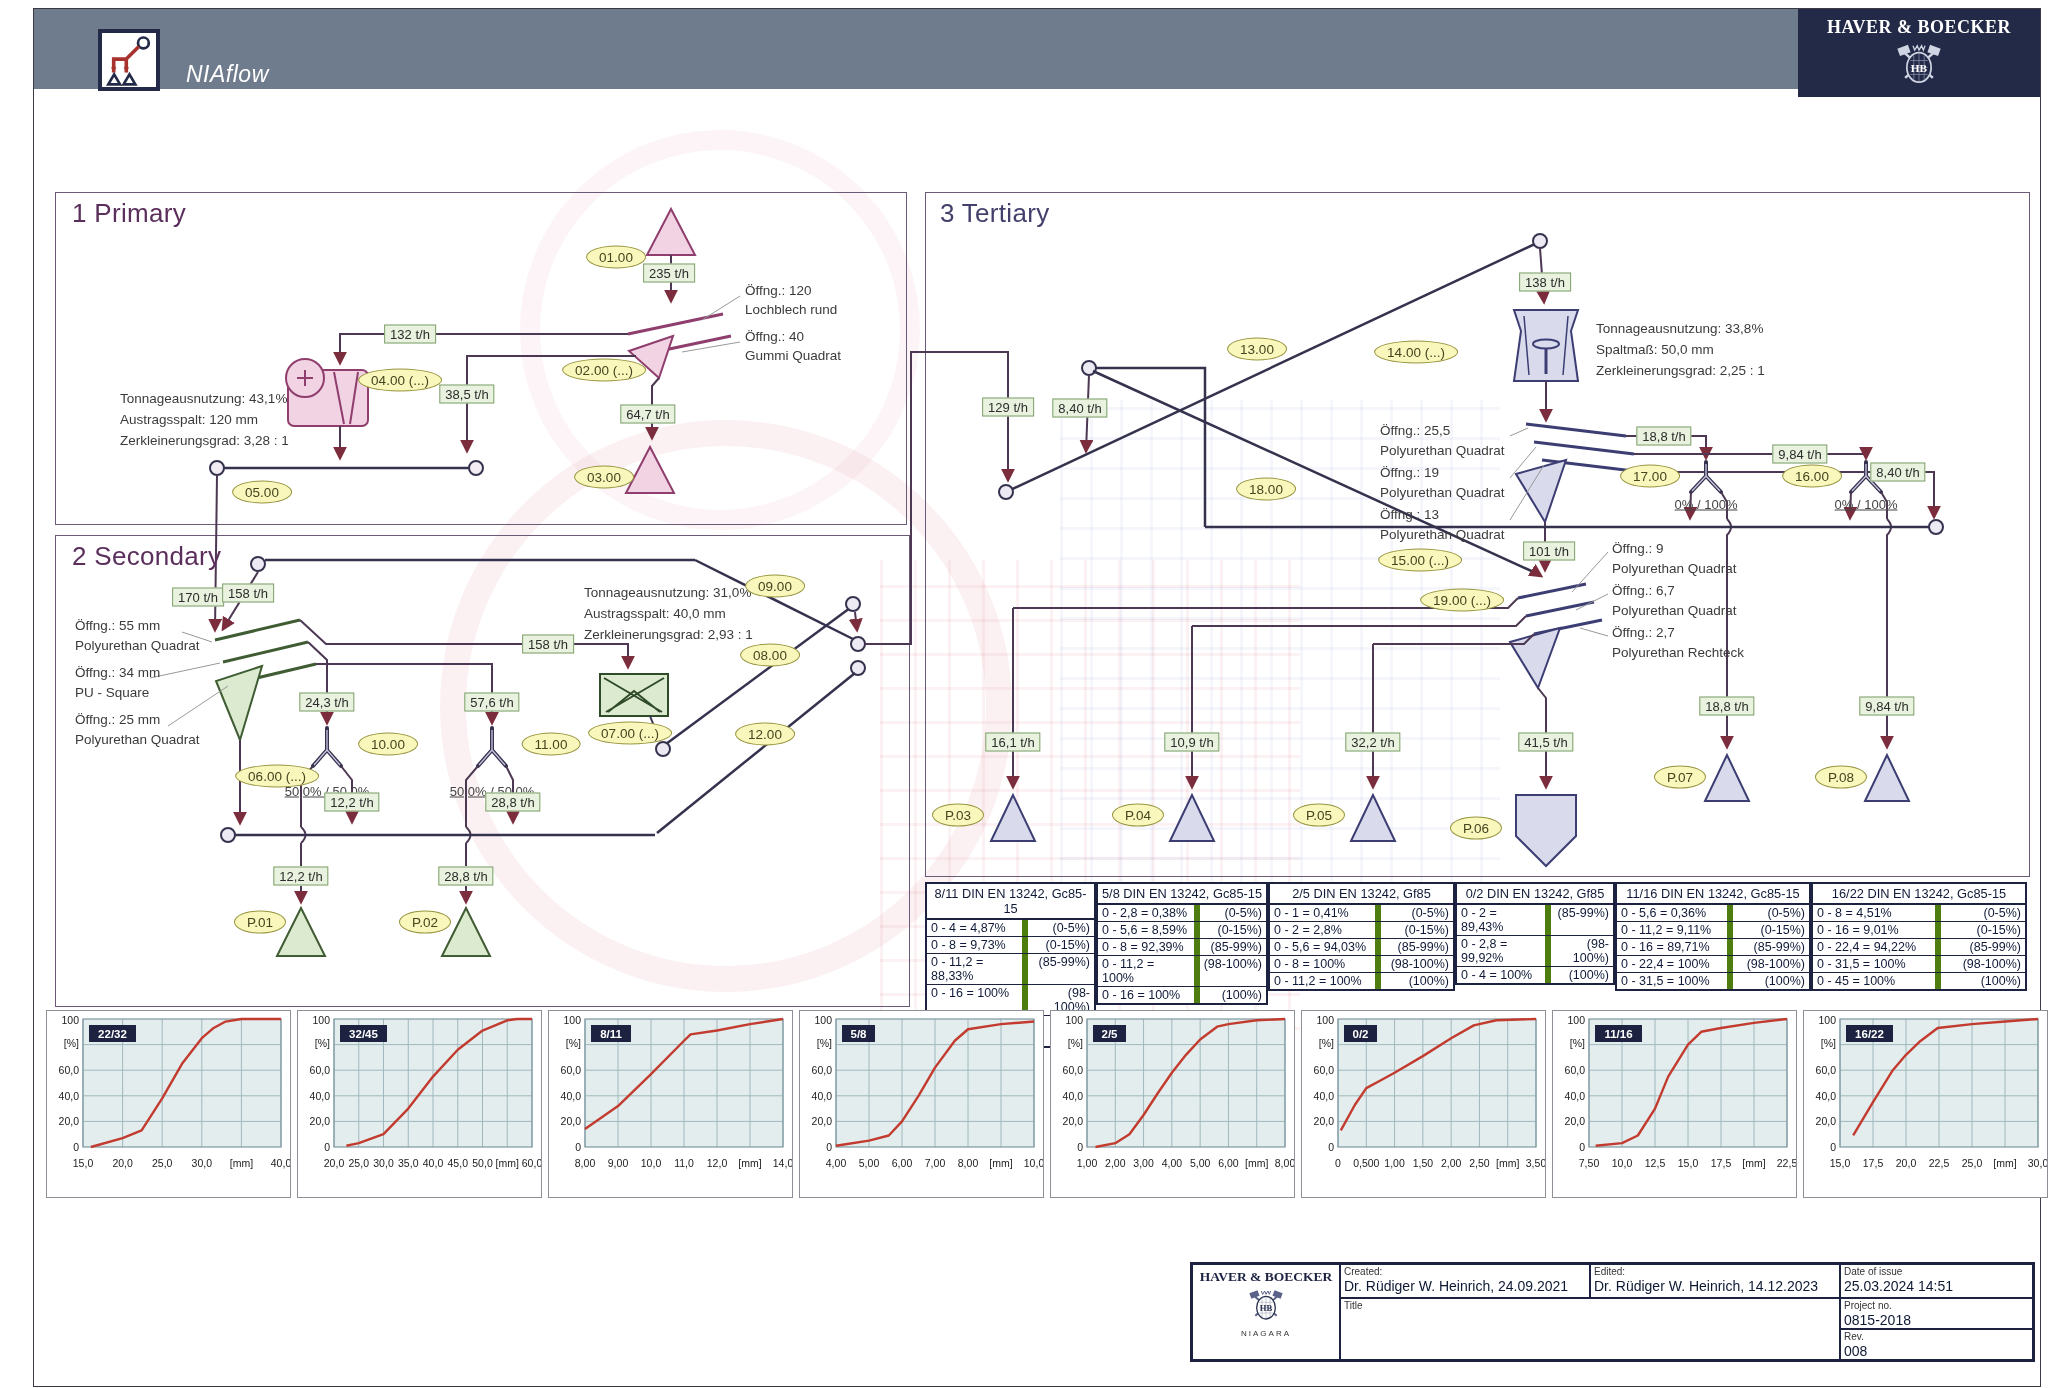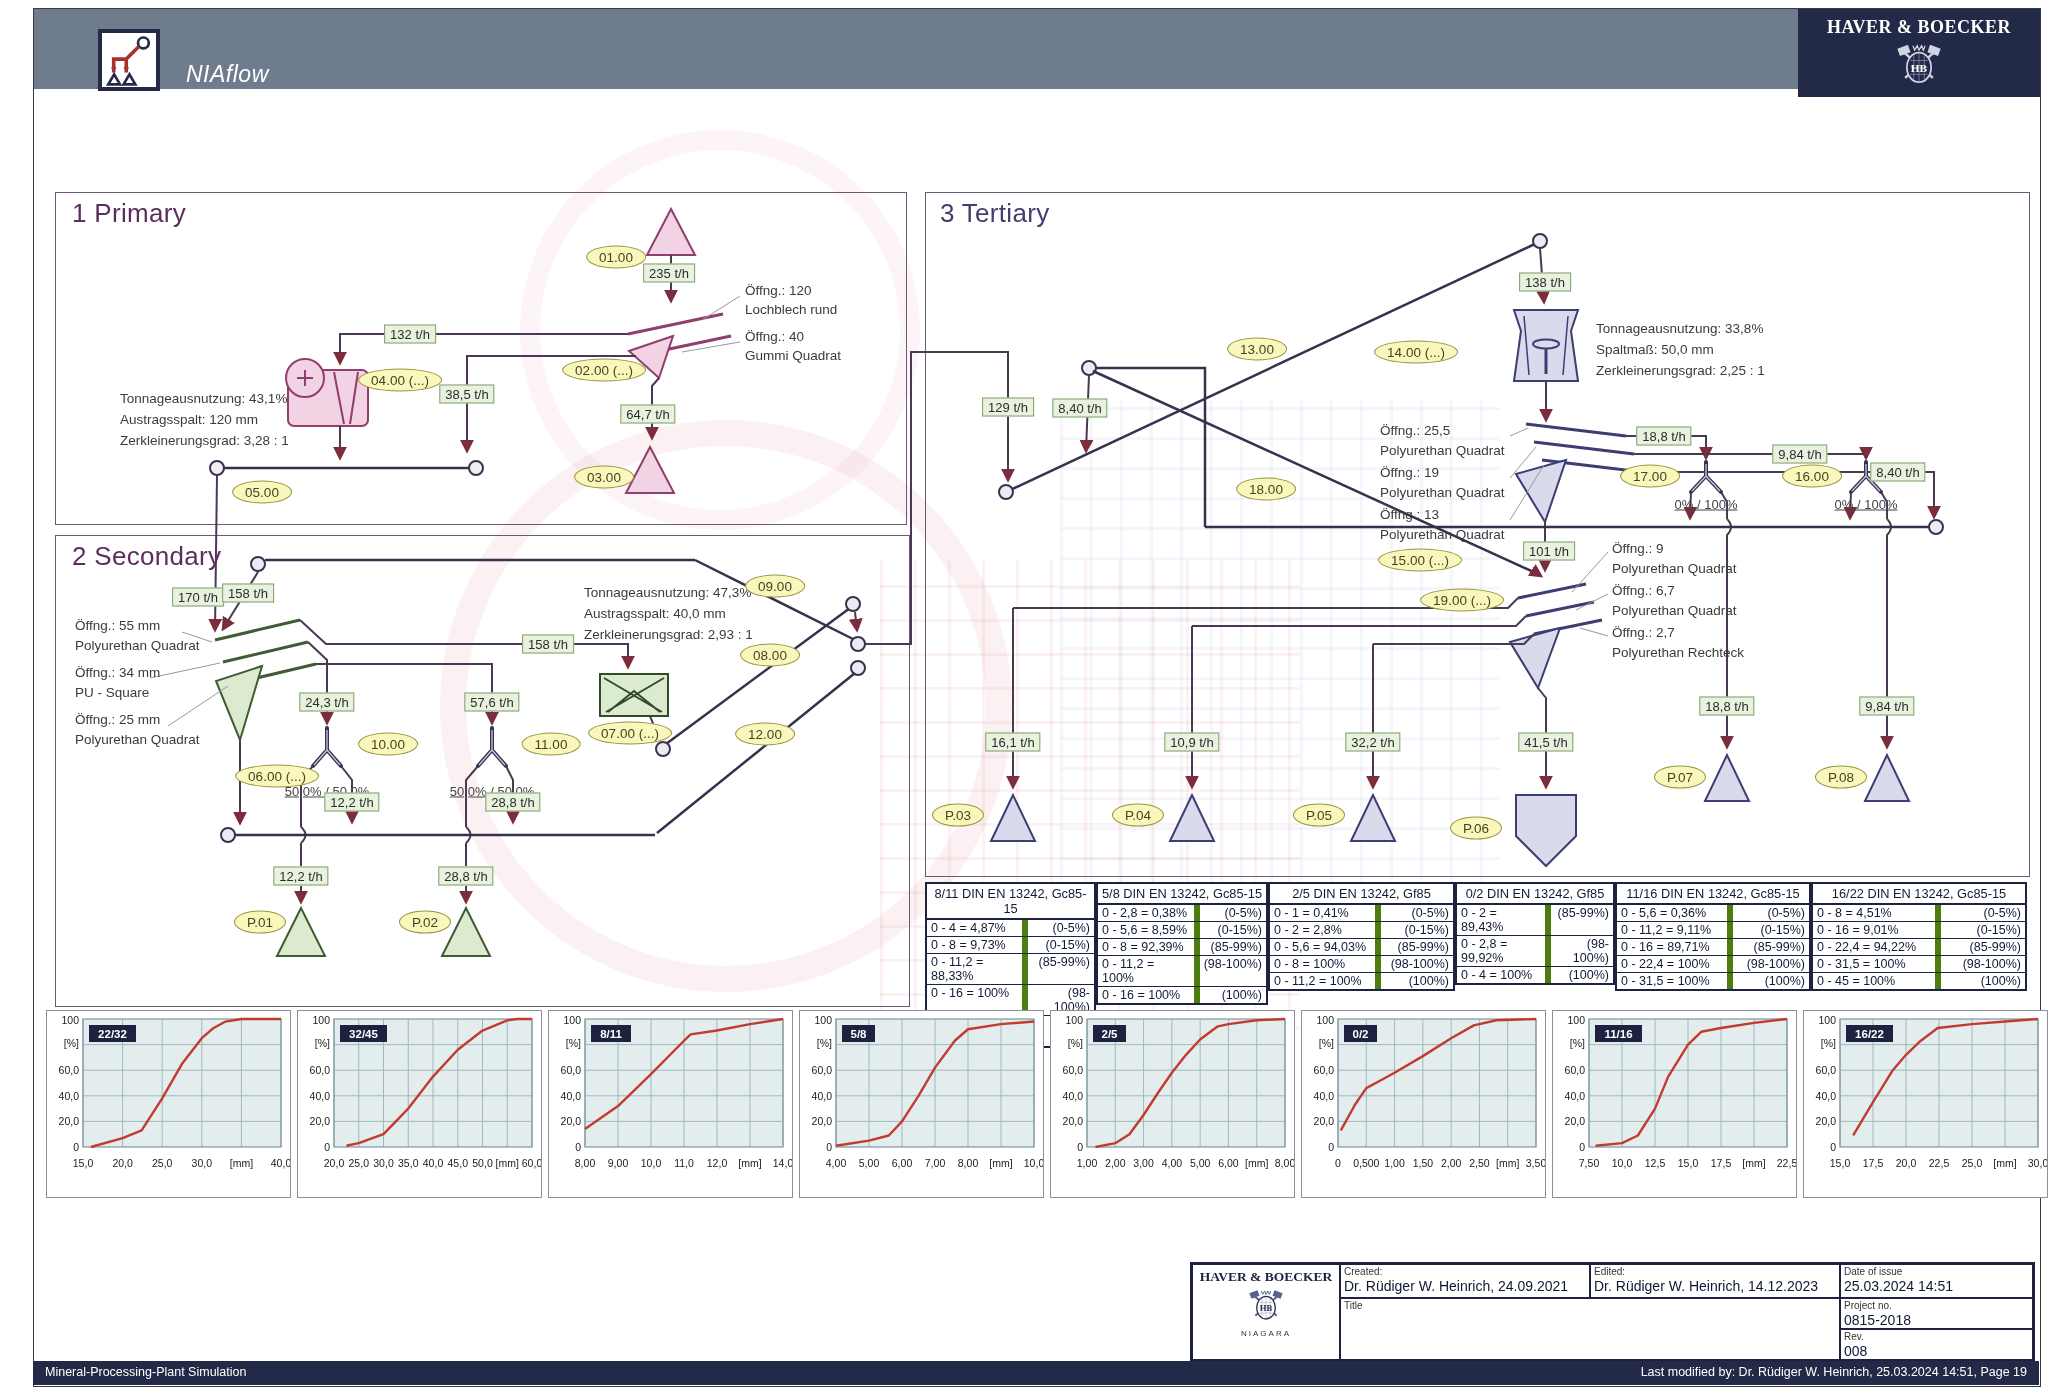--- a/index.html
+++ b/index.html
@@ -312,21 +312,21 @@
   <div class="lbl pct" style="left:327px;top:791px">50,0% / 50,0%</div>
   <div class="lbl flow" style="left:352px;top:802px">12,2 t/h</div>
   <div class="lbl flow" style="left:301px;top:876px">12,2 t/h</div>
   <div class="lbl node" style="left:260px;top:922px">P.01</div>
   <div class="lbl flow" style="left:492px;top:702px">57,6 t/h</div>
   <div class="lbl node" style="left:551px;top:744px">11.00</div>
   <div class="lbl pct" style="left:492px;top:791px">50,0% / 50,0%</div>
   <div class="lbl flow" style="left:513px;top:802px">28,8 t/h</div>
   <div class="lbl flow" style="left:466px;top:876px">28,8 t/h</div>
   <div class="lbl node" style="left:425px;top:922px">P.02</div>
-  <div class="lbl anno" style="left:584px;top:592px">Tonnageausnutzung: 47,3%</div>
+  <div class="lbl anno" style="left:584px;top:592px">Tonnageausnutzung: 31,0%</div>
   <div class="lbl anno" style="left:584px;top:613px">Austragsspalt: 40,0 mm</div>
   <div class="lbl anno" style="left:584px;top:634px">Zerkleinerungsgrad: 2,93 : 1</div>
   <div class="lbl flow" style="left:548px;top:644px">158 t/h</div>
   <div class="lbl node" style="left:630px;top:733px">07.00 (...)</div>
   <div class="lbl node" style="left:770px;top:655px">08.00</div>
   <div class="lbl node" style="left:775px;top:586px">09.00</div>
   <div class="lbl node" style="left:765px;top:734px">12.00</div>
 
   <div class="lbl flow" style="left:1008px;top:407px">129 t/h</div>
   <div class="lbl flow" style="left:1080px;top:408px">8,40 t/h</div>
@@ -796,17 +796,13 @@
     <div class="tb-cell" style="left:648px;top:34px;width:193px;height:31px;">
       <div class="tb-lab">Project no.</div>
       <div class="tb-val">0815-2018</div>
     </div>
     <div class="tb-cell" style="left:648px;top:65px;width:193px;height:31px;">
       <div class="tb-lab">Rev.</div>
       <div class="tb-val">008</div>
     </div>
   </div>
 
-  <div class="ftr">
-    <div class="fl">Mineral-Processing-Plant Simulation</div>
-    <div class="fr">Last modified by: Dr. Rüdiger W. Heinrich, 25.03.2024 14:51, Page 19</div>
-  </div>
 </div>
 
 </body></html>

